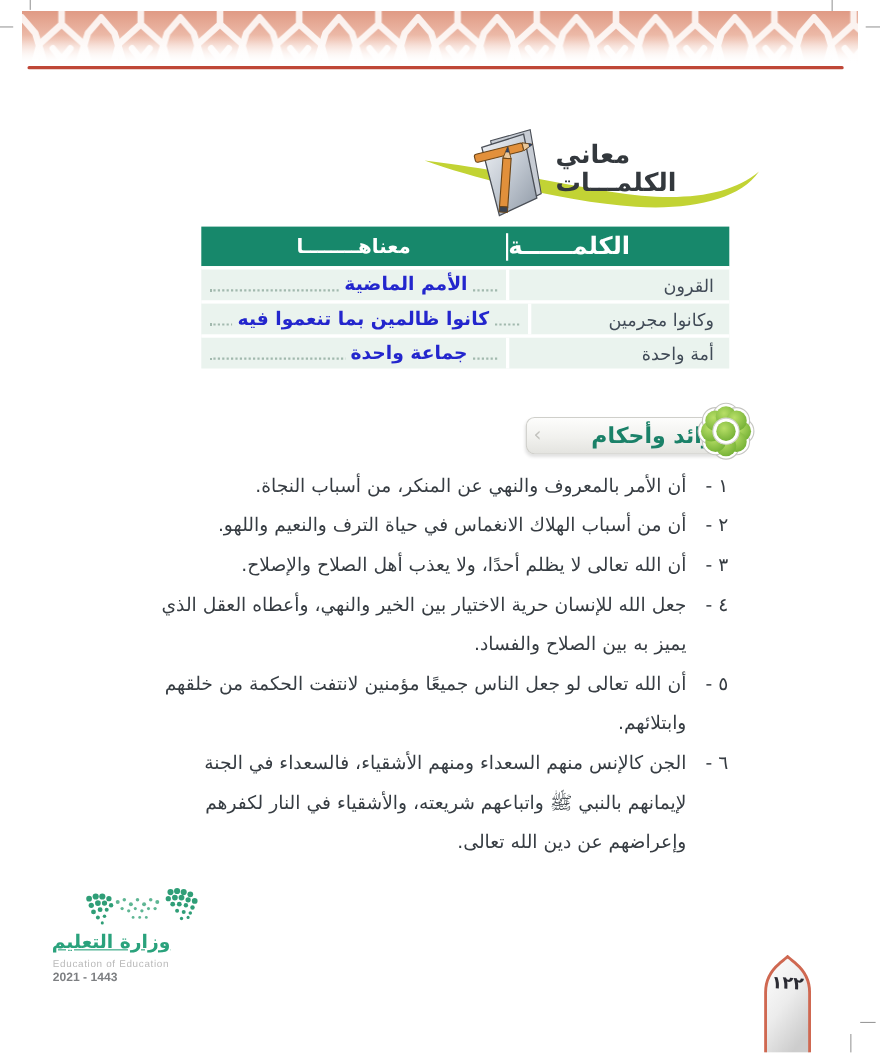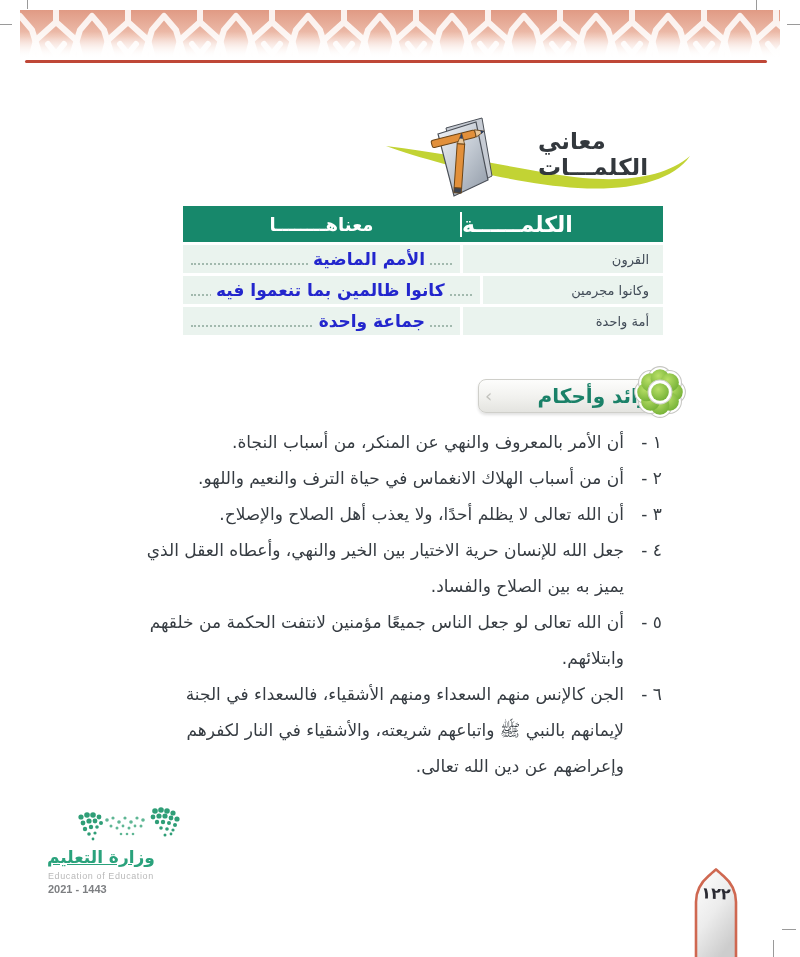--- a/index.html
+++ b/index.html
@@ -9,32 +9,32 @@
 
   
   .band { position:absolute; left:20px; top:10px; width:760px; height:48px; }
   .red-rule { position:absolute; left:25px; top:60px; width:742px; height:3px; background:#bf4737; border-radius:2px; }
 
   
   .crop { position:absolute; background:#9a9a9a; }
 
   
   .wm-title { position:absolute; left:505px; top:128px; width:155px; direction:rtl; text-align:left;
-              font-size:23px; font-weight:bold; color:#33383d; letter-spacing:-0.5px;margin-left:33px; }
+              font-size:23px; font-weight:bold; color:#33383d; letter-spacing:-0.5px; }
   .swoosh { position:absolute; left:378px; top:136px; width:318px; height:58px; }
   .wm-icon { position:absolute; left:428px; top:112px; width:66px; height:92px; }
 
   
   .wm-table { position:absolute; left:183px; top:206px; width:480px; direction:rtl; }
   .wm-head { display:flex; background:#17886b; color:#ffffff; height:36px; align-items:center; }
   .wm-head .cell-word { width:203px; border-left:2px solid #ffffff; text-align:left; font-weight:bold; font-size:22px; }
   .wm-head .cell-meaning { flex:1; text-align:center; font-weight:bold; font-size:18px; }
   .wm-row { display:flex; height:31px; border-top:3px solid #ffffff; background:#eaf3ee; }
   .wm-row .cell-word { width:203px; border-left:3px solid #ffffff; display:flex; align-items:center;
-                       justify-content:flex-start; padding-right:14px; color:#414b57; font-size:13px; }
+                       justify-content:flex-start; padding-right:14px; color:#414b57; font-size:16px; }
   .wm-row .cell-meaning { flex:1; position:relative; display:flex; align-items:center;padding-left:28px; }
   .dots-leader { position:absolute; right:8px; left:8px; bottom:8px; border-bottom:2px dotted #a2b9ae; }
   .m-text { position:relative; background:#eaf3ee; padding:0 5px; margin-right:30px;
             color:#2326cd; font-weight:bold; font-size:17px; white-space:nowrap; }
 
   
   .benefit-banner { position:absolute; left:478px; top:379px; width:188px; height:34px;
                     background:linear-gradient(180deg,#fdfdfc 0%,#f1f1ee 55%,#e4e4e0 100%);
                     border:1px solid #cfcfca; border-radius:8px 4px 4px 8px;
                     box-shadow:0 2px 3px rgba(0,0,0,0.12);

